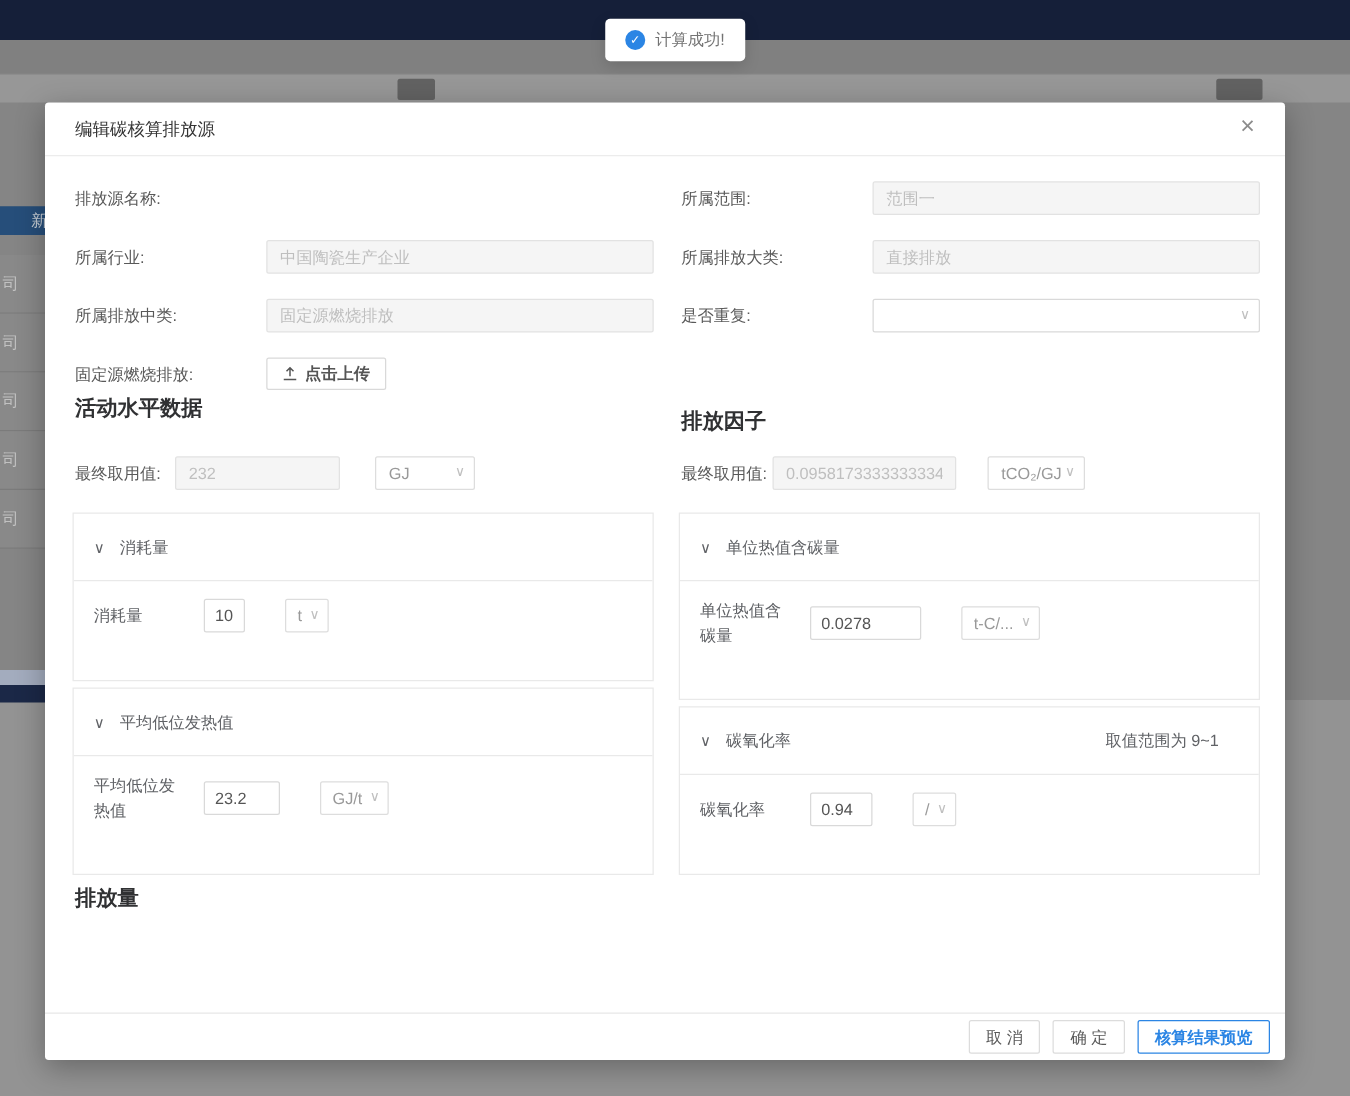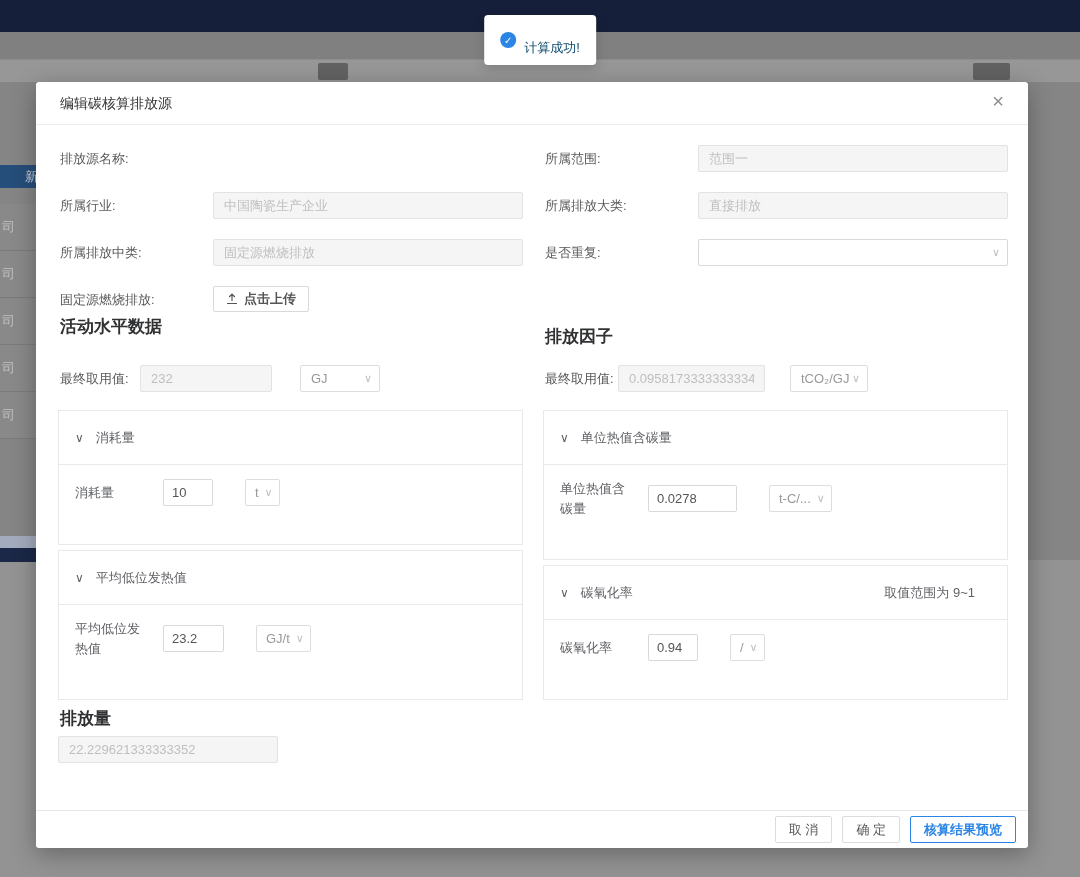--- a/index.html
+++ b/index.html
@@ -21,21 +21,21 @@
             display:flex; align-items:center; padding-left:2px; background:#8f8f8f; }
   .bg-rowsel { position:absolute; left:0; top:536px; width:36px; height:12px; background:#aab4c6; }
   .bg-dark { position:absolute; left:0; top:548px; width:36px; height:14px; background:#1d2a4a; }
   .overlay { position:absolute; inset:0; background:rgba(0,0,0,0.04); }
 
   
   .toast { position:absolute; left:50%; top:15px; transform:translateX(-50%); background:#fff; border-radius:4px;
            box-shadow:0 4px 12px rgba(0,0,0,.15); padding:8px 16px; display:flex; align-items:center; gap:8px; z-index:50; }
   .toast-ic { width:16px; height:16px; border-radius:50%; background:#2b85e4; color:#fff; font-size:10px;
               display:flex; align-items:center; justify-content:center; }
-  .toast-txt { font-size:13px; color:#0c4a6e;margin-top:16px; }
+  .toast-txt { font-size:13px; color:#737373; }
 
   
   .modal { position:absolute; left:36px; top:82px; width:992px; height:766px; background:#fff; border-radius:3px;
            box-shadow:0 6px 24px rgba(0,0,0,.3); z-index:10; }
   .m-head { position:absolute; left:0; top:0; width:100%; height:43px; border-bottom:1px solid #ececec; }
   .m-title { position:absolute; left:24px; top:13px; font-size:14px; color:#333; }
   .m-close { position:absolute; right:18px; top:9px; font-size:20px; color:#8c8c8c; cursor:pointer; line-height:1;
              width:24px; height:24px; text-align:center; }
 
   .lbl { position:absolute; font-size:13px; color:#595959; line-height:27px; white-space:nowrap; }
@@ -146,21 +146,21 @@
       <span class="chev">∨</span>
     </div>
 
     <div class="panel" style="left:22px; top:328px; width:465px; height:135px;">
       <div class="p-head">
         <span class="p-chev">∨</span>
         <span class="p-title">消耗量</span>
       </div>
       <div class="p-body">
         <span class="p-lbl">消耗量</span>
-        <input class="p-inp" style="width: 50px;" value="10">
+        <input class="p-inp" style="width: 33px;" value="10">
         <div class="p-sel">
           <span class="val">t</span>
           <span class="chev">∨</span>
         </div>
       </div>
     </div>
 
     <div class="panel" style="left:22px; top:468px; width:465px; height:150px;">
       <div class="p-head">
         <span class="p-chev">∨</span>
@@ -201,21 +201,20 @@
         <span class="p-lbl">碳氧化率</span>
         <input class="p-inp" style="width: 50px;" value="0.94">
         <div class="p-sel">
           <span class="val">/</span>
           <span class="chev">∨</span>
         </div>
       </div>
     </div>
 
     <span class="sec-title" style="left:24px; top:625px;">排放量</span>
-    <input class="inp" style="left: 22px; top: 654px; width: 220px;" disabled="" value="22.229621333333352">
 
     <div class="m-foot">
       <button class="btn">取 消</button>
       <button class="btn">确 定</button>
       <button class="btn primary">核算结果预览</button>
     </div>
   </div>
 </div>
 
 </body></html>

